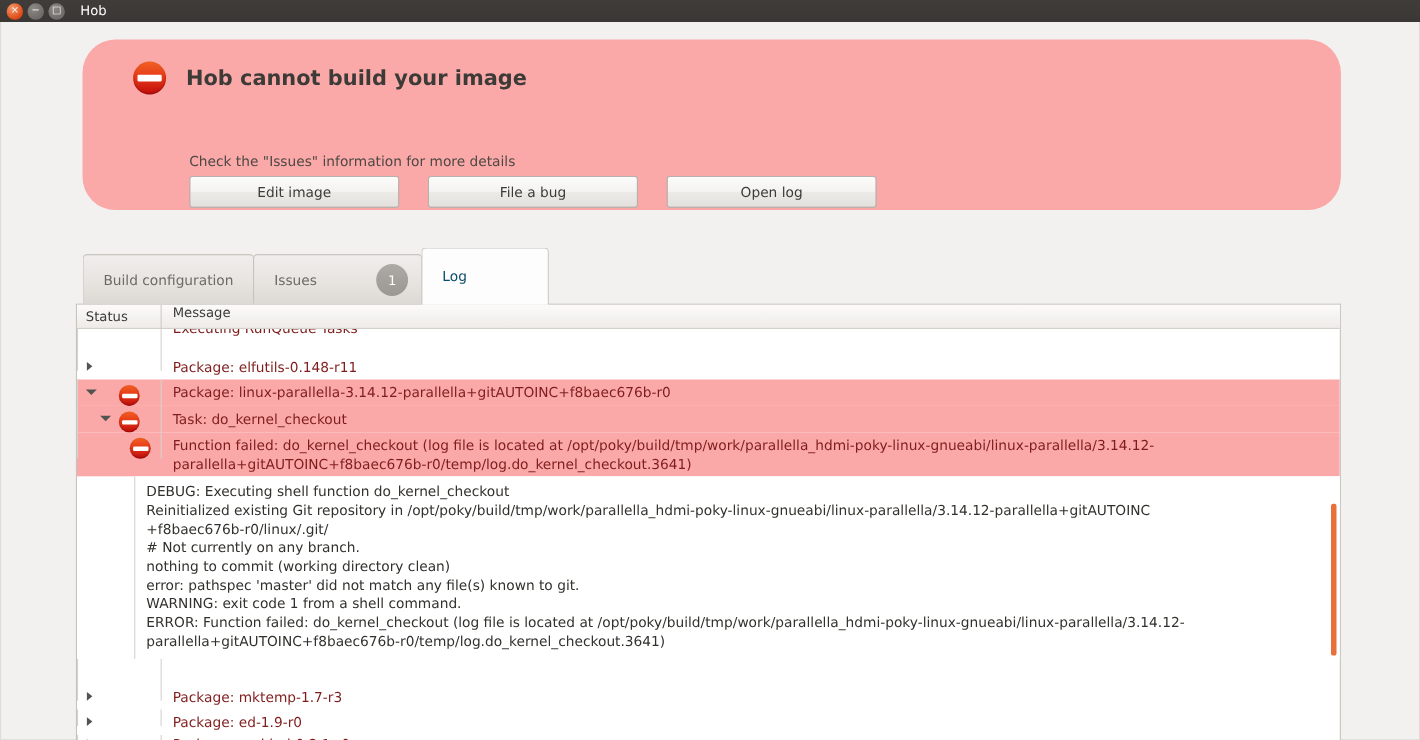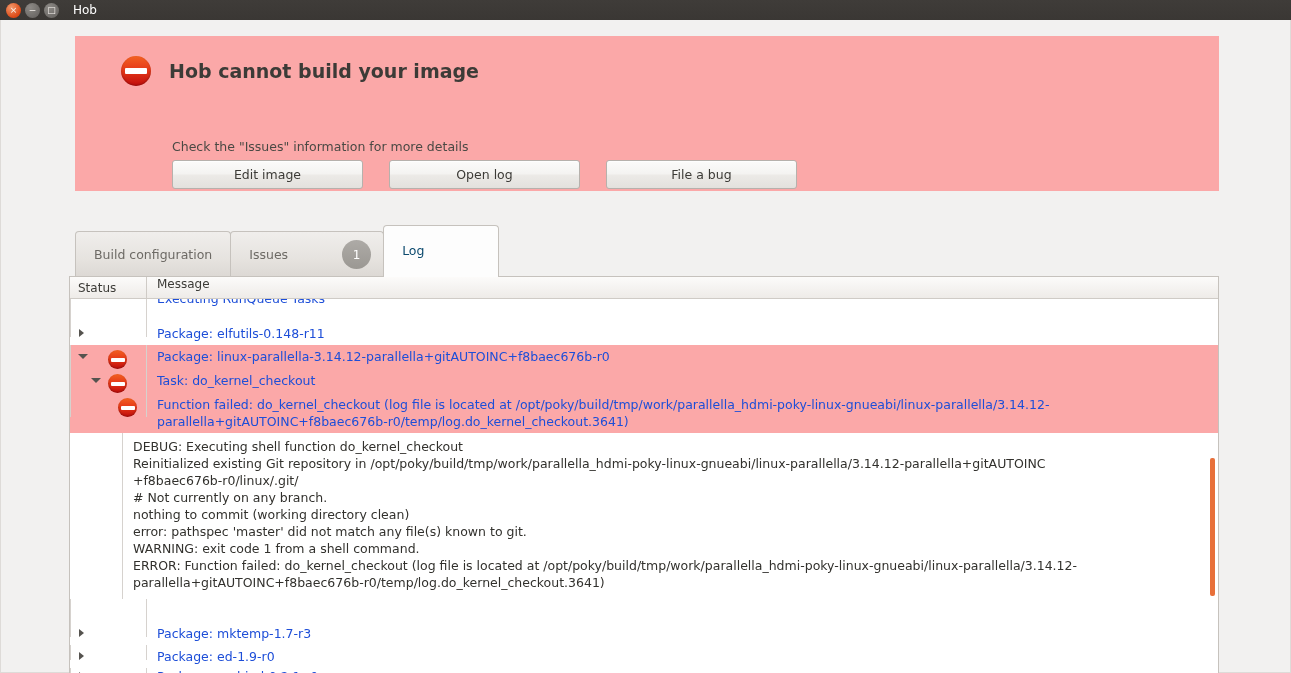--- a/index.html
+++ b/index.html
@@ -48,20 +48,21 @@
     border-right: 1px solid #dedbd8;
     border-bottom: 1px solid #dedbd8;
     box-sizing: border-box;
   }
 
   
   .banner {
     position: absolute; left: 74px; top: 16px;
     width: 1144px; height: 155px;
     background: #fba8a8;
+    border-radius: 30px;
   }
   .banner-head {
     position: absolute; left: 46px; top: 20px;
     display: flex; align-items: center; gap: 18px;
   }
   .noentry {
     width: 30px; height: 30px; border-radius: 50%;
     background: linear-gradient(to bottom, #f26122 0%, #e8401a 38%, #c20c0c 100%);
     box-shadow: inset 0 -1px 2px rgba(0,0,0,0.25);
     position: relative;
@@ -170,21 +171,21 @@
   }
   .th-status { width: 77px; padding-left: 8px; box-sizing: border-box; border-right: 1px solid #cfcbc6; height: 22px; display:flex; align-items:center; }
   .th-msg { padding-left: 10px; }
 
   .tbody { position: relative; height: 378px; }
   .row {
     display: flex;
     align-items: flex-start;
     min-height: 23px;
     font-size: 12.5px;
-    color: #1d4ed8;
+    color: #7f1d1d;
     font-family: "DejaVu Sans", sans-serif;
     box-sizing: border-box;
   }
   .row.err { background: #fba8a8; }
   .cell-status {
     width: 77px; flex: none;
     display: flex; align-items: flex-start;
     height: 100%;
     position: relative;
     box-sizing: border-box;
@@ -265,22 +266,22 @@
   <div class="winbody">
 
     <div class="banner">
       <div class="banner-head">
         <div class="noentry"></div>
         <div class="banner-title">Hob cannot build your image</div>
       </div>
       <div class="banner-sub">Check the "Issues" information for more details</div>
       <div class="banner-btns">
         <div class="btn">Edit image</div>
+        <div class="btn">File a bug</div>
         <div class="btn">Open log</div>
-        <div class="btn">File a bug</div>
       </div>
     </div>
 
     <div class="tabs">
       <div class="tab">
         <span>Build configuration</span>
       </div>
       <div class="tab tab-issues">
         <span>Issues</span>
         <span class="badge">1</span>

